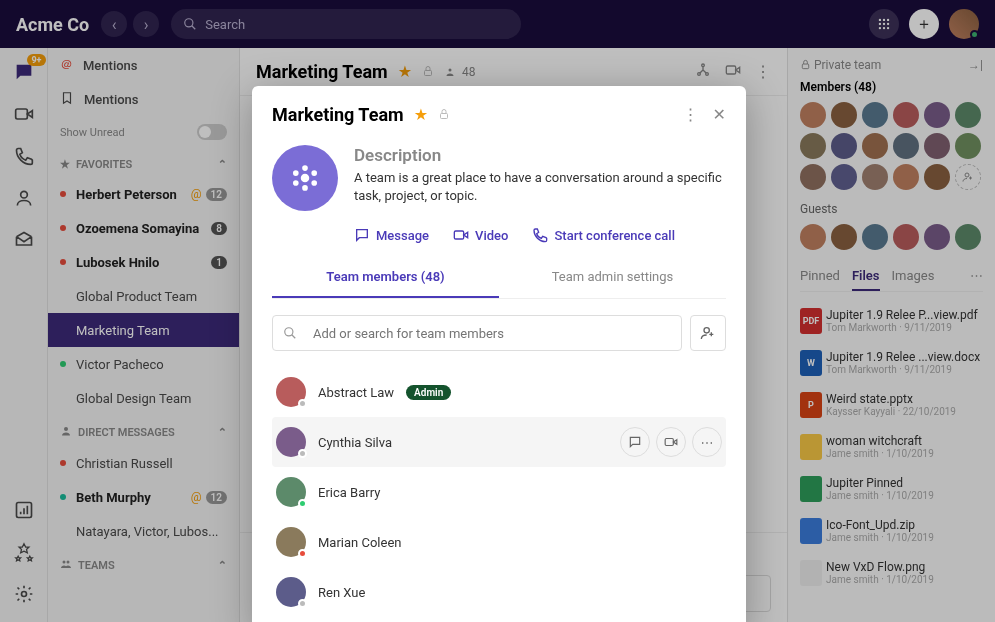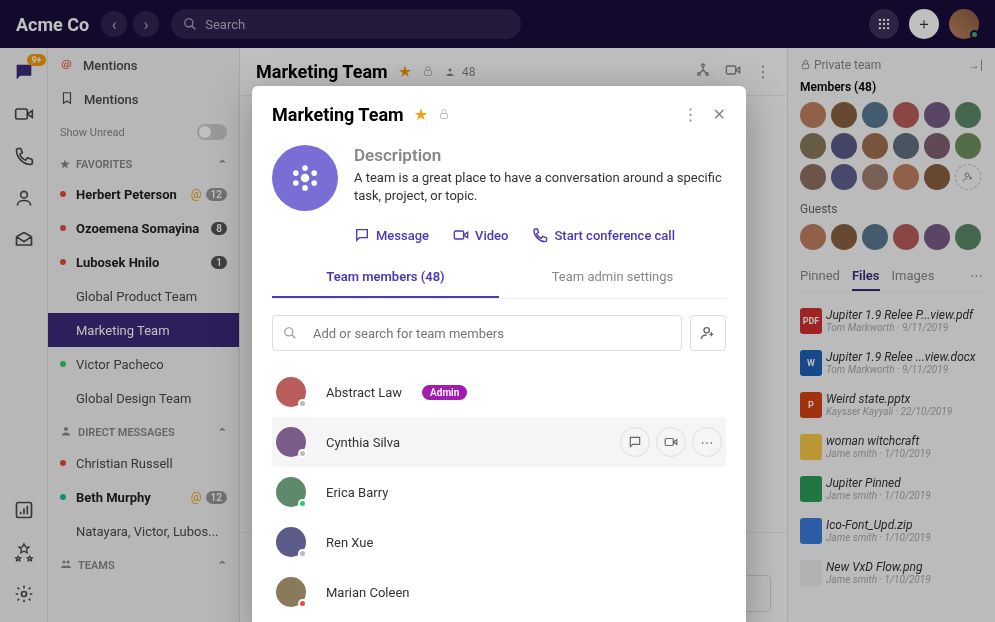--- a/index.html
+++ b/index.html
@@ -63,21 +63,21 @@
 .rp-members-lbl { font-size: 12px; color: #000000; font-weight: 600; margin-bottom: 8px; }
 .avatar-grid { display: flex; flex-wrap: wrap; gap: 5px; margin-bottom: 12px; }
 .av { width: 26px; height: 26px; border-radius: 50%; }
 .av-add { width: 26px; height: 26px; border-radius: 50%; border: 1px dashed #bbb; display: flex; align-items: center; justify-content: center; color: #888; font-size: 12px; cursor: pointer; }
 .rp-sub { font-size: 12px; color: #666; margin: 8px 0; }
 .file-tabs { display: flex; gap: 12px; font-size: 13px; margin: 8px 0; border-bottom: 1px solid #eee; }
 .file-tab { padding: 6px 0; color: #888; cursor: pointer; }
 .file-tab.active { color: #3c2a7a; border-bottom: 2px solid #3c2a7a; font-weight: 600; }
 .file-row { display: flex; gap: 4px; padding: 8px 0; cursor: pointer; }
 .file-ic { width: 22px; height: 26px; border-radius: 3px; display: flex; align-items: center; justify-content: center; color: #fff; font-size: 9px; font-weight: 700; flex-shrink: 0; }
-.file-info { flex: 1; min-width: 0; font-style: italic; }
+.file-info { flex: 1; min-width: 0; }
 .file-name { font-size: 12px; color: #333; white-space: nowrap; overflow: hidden; text-overflow: ellipsis; }
 .file-meta { font-size: 10px; color: #aaa; }
 
 .scrim { position: absolute; inset: 0; background: rgba(0,0,0,0.25); }
 
 .modal { position: absolute; left: 252px; top: 86px; width: 494px; background: #fff; border-radius: 6px; box-shadow: 0 8px 40px rgba(0,0,0,0.3); display: flex; flex-direction: column; }
 .modal-hdr { display: flex; align-items: center; padding: 18px 20px 10px; gap: 10px; }
 .modal-hdr h3 { font-size: 18px; font-weight: 700; }
 .modal-hdr-right { margin-left: auto; display: flex; gap: 14px; color: #888; }
 .modal-body { padding: 0 20px; }
@@ -89,26 +89,26 @@
 .modal-actions { display: flex; gap: 24px; padding-left: 82px; color: #4a3ab8; font-size: 13px; font-weight: 500; }
 .modal-action { display: flex; align-items: center; gap: 6px; cursor: pointer; }
 .modal-tabs { display: flex; border-bottom: 1px solid #eee; margin-top: 14px; }
 .modal-tab { flex: 1; text-align: center; padding: 12px 0; font-size: 13px; color: #888; cursor: pointer; }
 .modal-tab.active { color: #4a3ab8; border-bottom: 2px solid #4a3ab8; font-weight: 600; }
 .search-row { display: flex; gap: 8px; padding: 16px 0; }
 .member-search { flex: 1; border: 1px solid #ddd; border-radius: 4px; height: 36px; display: flex; align-items: center; padding: 0 10px; gap: 8px; color: #999; }
 .member-search input { border: none; outline: none; flex: 1; font-size: 13px; margin-left: 8px; }
 .add-btn { width: 36px; height: 36px; border: 1px solid #ddd; border-radius: 4px; display: flex; align-items: center; justify-content: center; color: #666; cursor: pointer; }
 .member-list { padding-bottom: 16px; }
-.member-row { display: flex; align-items: center; gap: 20px; padding: 10px 4px; border-radius: 4px; }
+.member-row { display: flex; align-items: center; gap: 12px; padding: 10px 4px; border-radius: 4px; }
 .member-row.hover { background: #f5f5f5; }
 .member-av { width: 30px; height: 30px; border-radius: 50%; position: relative; flex-shrink: 0; }
 .member-av .pd { position: absolute; bottom: -1px; right: -1px; width: 9px; height: 9px; border-radius: 50%; border: 2px solid #fff; }
 .member-name { font-size: 13px; color: #333; }
-.admin-pill { background: #a21caf; color: #fff; font-size: 10px; padding: 2px 8px; border-radius: 8px; font-weight: 600; }
+.admin-pill { background: #14532d; color: #fff; font-size: 10px; padding: 2px 8px; border-radius: 8px; font-weight: 600; }
 .row-actions { margin-left: auto; display: flex; gap: 6px; }
 .row-act { width: 30px; height: 30px; border-radius: 50%; border: 1px solid #ddd; display: flex; align-items: center; justify-content: center; color: #666; cursor: pointer; font-size: 13px; }
 
 .ic { display: inline-flex; }
 </style>
 </head>
 <body>
 
 <div class="topbar">
   <div class="workspace-name">Acme Co</div>
@@ -567,26 +567,26 @@
             <div class="row-act">⋯</div>
           </div>
         </div>
         <div class="member-row">
           <div class="member-av" style="background: rgb(92, 138, 106);">
             <div class="pd" style="background: rgb(46, 204, 113);"></div>
           </div>
           <span class="member-name">Erica Barry</span>
         </div>
         <div class="member-row">
+          <div class="member-av" style="background: rgb(138, 122, 92);">
+            <div class="pd" style="background: rgb(231, 76, 60);"></div>
+          </div>
+          <span class="member-name">Marian Coleen</span>
+        </div>
+        <div class="member-row">
           <div class="member-av" style="background: rgb(92, 92, 138);">
             <div class="pd" style="background: rgb(187, 187, 187);"></div>
           </div>
           <span class="member-name">Ren Xue</span>
         </div>
-        <div class="member-row">
-          <div class="member-av" style="background: rgb(138, 122, 92);">
-            <div class="pd" style="background: rgb(231, 76, 60);"></div>
-          </div>
-          <span class="member-name">Marian Coleen</span>
-        </div>
       </div>
   </div>
 </div>
 
 </body></html>

